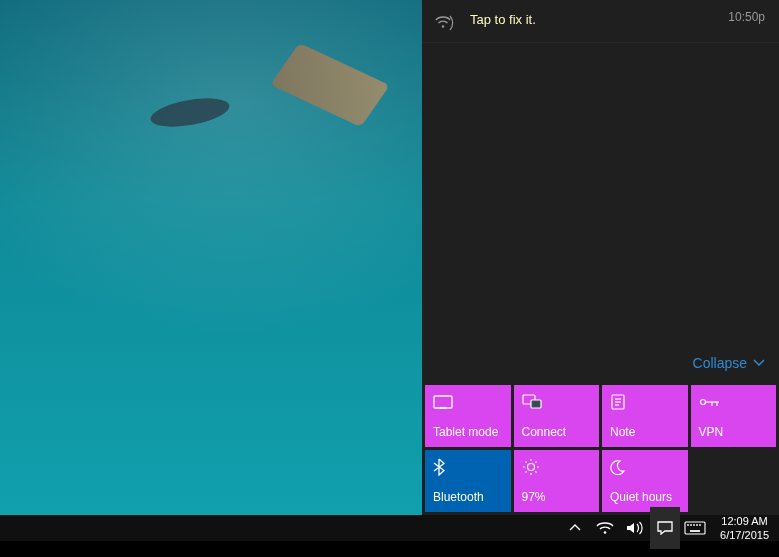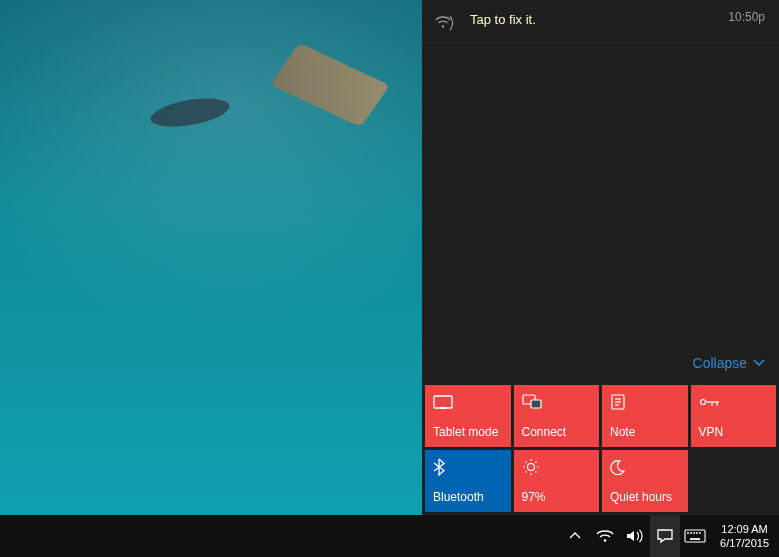--- a/index.html
+++ b/index.html
@@ -19,26 +19,26 @@
     .notif-title { font-size: 14px; font-weight: 600; color: #fff; line-height: 1.3; }
     .notif-sub { font-size: 13px; color: #fef9c3; margin-top: 2px; }
     .notif-time { font-size: 12px; color: #9a9a9a; padding-left: 6px; text-align: center; }
     
     .spacer { flex: 1; }
     
     .collapse-row { padding: 6px 14px 10px; text-align: right; }
     .collapse-link { color: #2f8ad4; font-size: 14px; cursor: pointer; display: inline-flex; align-items: center; gap: 6px; text-align: right; }
     
     .tiles { display: grid; grid-template-columns: repeat(4, 1fr); gap: 3px; padding: 3px; }
-    .tile { height: 62px; background: #ef4444; color: #fff; padding: 8px; display: flex; flex-direction: column; justify-content: space-between; cursor: pointer; font-size: 12px; position: relative; }
+    .tile { height: 62px; background: #d946ef; color: #fff; padding: 8px; display: flex; flex-direction: column; justify-content: space-between; cursor: pointer; font-size: 12px; position: relative; }
     .tile.active { background: #0063b1; }
     .tile-icon { height: 18px; display: flex; align-items: center; }
     .tile-label { font-size: 12px; }
     
-    .taskbar { width: 779px; height: 42px; background: #101010; display: flex; align-items: flex-start; color: #fff; position: relative; }
+    .taskbar { width: 779px; height: 26px; background: #101010; display: flex; align-items: flex-start; color: #fff; position: relative; }
     .tray { margin-left: auto; display: flex; align-items: center; height: 100%; }
     .tray-item { width: 30px; height: 42px; display: flex; align-items: center; justify-content: center; cursor: pointer; }
     .tray-item.active-notif { background: #2a2a2a; }
     .clock { padding: 0 10px; text-align: center; font-size: 11px; line-height: 1.3; cursor: pointer; }
     
     svg { display: block; }
   </style>
 </head>
 <body>
 

